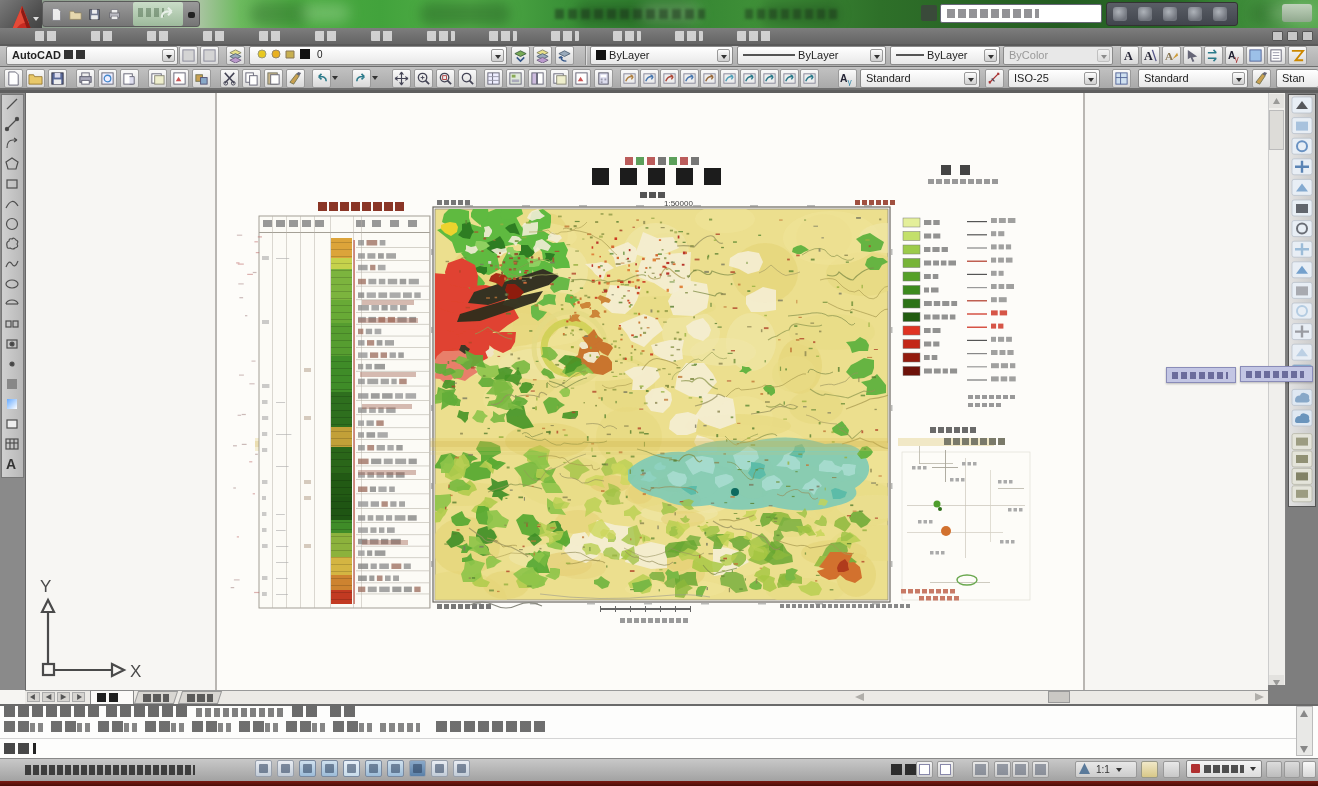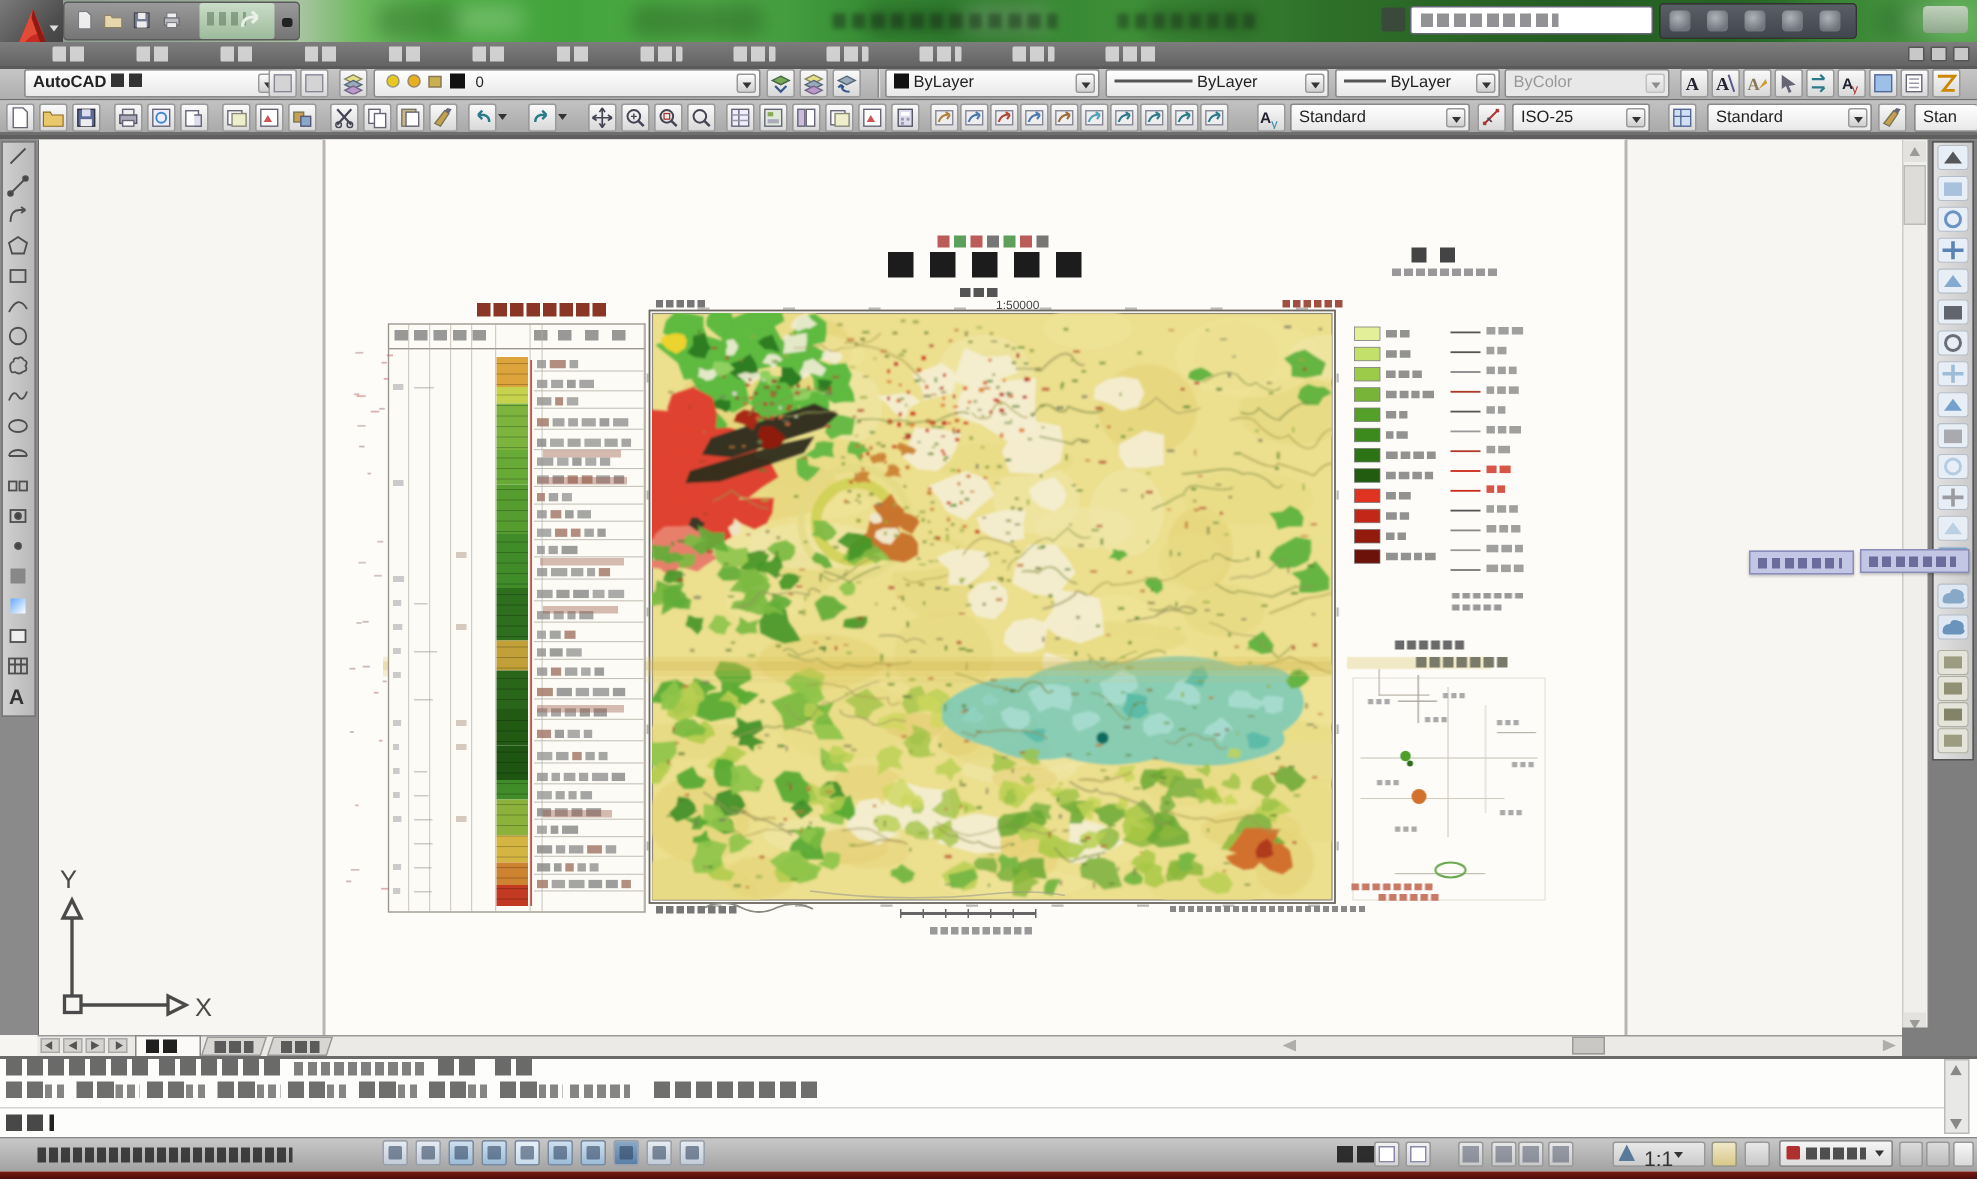--- a/index.html
+++ b/index.html
@@ -78,21 +78,21 @@
 <div class="abs" style="left:427px;top:31px;width:28px;height:10px;background:repeating-linear-gradient(90deg,rgba(225,225,225,.85) 0 9px,transparent 9px 12px);border-radius:1px"></div>
 <div class="abs" style="left:489px;top:31px;width:28px;height:10px;background:repeating-linear-gradient(90deg,rgba(225,225,225,.85) 0 9px,transparent 9px 12px);border-radius:1px"></div>
 <div class="abs" style="left:551px;top:31px;width:28px;height:10px;background:repeating-linear-gradient(90deg,rgba(225,225,225,.85) 0 9px,transparent 9px 12px);border-radius:1px"></div>
 <div class="abs" style="left:613px;top:31px;width:28px;height:10px;background:repeating-linear-gradient(90deg,rgba(225,225,225,.85) 0 9px,transparent 9px 12px);border-radius:1px"></div>
 <div class="abs" style="left:675px;top:31px;width:28px;height:10px;background:repeating-linear-gradient(90deg,rgba(225,225,225,.85) 0 9px,transparent 9px 12px);border-radius:1px"></div>
 <div class="abs" style="left:737px;top:31px;width:34px;height:10px;background:repeating-linear-gradient(90deg,rgba(225,225,225,.85) 0 9px,transparent 9px 12px);border-radius:1px"></div>
 <div class="abs" style="left:1272px;top:31px;width:11px;height:10px;background:#c8c8c8;border:1px solid #555;border-radius:1px"></div>
 <div class="abs" style="left:1287px;top:31px;width:11px;height:10px;background:#c8c8c8;border:1px solid #555;border-radius:1px"></div>
 <div class="abs" style="left:1302px;top:31px;width:11px;height:10px;background:#c8c8c8;border:1px solid #555;border-radius:1px"></div>
 <div class="abs" style="left:0;top:44px;width:1318px;height:23px;background:linear-gradient(#c6c6c6,#aeaeae);border-top:2px solid #5a5a5a;border-bottom:1px solid #6e6e6e"></div>
-<div class="combo" style="left:16px;top:46px;width:172px"><b style="font-size:11px">AutoCAD </b><span style="display:inline-block;width:22px;height:9px;background:repeating-linear-gradient(90deg,#333 0 9px,transparent 9px 12px)"></span><span class="ar"></span></div>
+<div class="combo" style="left:6px;top:46px;width:172px"><b style="font-size:11px">AutoCAD </b><span style="display:inline-block;width:22px;height:9px;background:repeating-linear-gradient(90deg,#333 0 9px,transparent 9px 12px)"></span><span class="ar"></span></div>
 <div class="ti" style="left:179px;top:46px;width:19px;height:19px">
       <svg viewBox="0 0 16 16">
         <rect x="2" y="2" width="12" height="12" fill="#d4d4d4" stroke="#889"></rect>
       </svg>
     </div>
 <div class="ti" style="left:200px;top:46px;width:19px;height:19px">
       <svg viewBox="0 0 16 16">
         <rect x="2" y="2" width="12" height="12" fill="#d4d4d4" stroke="#889"></rect>
       </svg>
     </div>
@@ -2342,21 +2342,21 @@
 <div class="abs" style="left:972px;top:761px;width:17px;height:17px;background:linear-gradient(#e8e8e8,#c8c8c8);border:1px solid #9a9a9a;border-radius:2px"></div>
 <div class="abs" style="left:975px;top:764px;width:11px;height:11px;background:rgba(70,80,100,.5)"></div>
 <div class="abs" style="left:994px;top:761px;width:17px;height:17px;background:linear-gradient(#e8e8e8,#c8c8c8);border:1px solid #9a9a9a;border-radius:2px"></div>
 <div class="abs" style="left:997px;top:764px;width:11px;height:11px;background:rgba(70,80,100,.5)"></div>
 <div class="abs" style="left:1012px;top:761px;width:17px;height:17px;background:linear-gradient(#e8e8e8,#c8c8c8);border:1px solid #9a9a9a;border-radius:2px"></div>
 <div class="abs" style="left:1015px;top:764px;width:11px;height:11px;background:rgba(70,80,100,.5)"></div>
 <div class="abs" style="left:1032px;top:761px;width:17px;height:17px;background:linear-gradient(#e8e8e8,#c8c8c8);border:1px solid #9a9a9a;border-radius:2px"></div>
 <div class="abs" style="left:1035px;top:764px;width:11px;height:11px;background:rgba(70,80,100,.5)"></div>
 <div class="abs" style="left:1075px;top:761px;width:62px;height:17px;background:linear-gradient(#e8e8e8,#cccccc);border:1px solid #999;border-radius:2px"></div>
 <div class="abs" style="left:1079px;top:763px;width:11px;height:11px;background:#5a7a9a;clip-path:polygon(50% 0,100% 100%,0 100%)"></div>
-<div class="abs" style="left:1096px;top:764px;font-size:14px;color:#333">1:1</div>
+<div class="abs" style="left:1096px;top:764px;font-size:10px;color:#333">1:1</div>
 <div class="abs" style="left:1116px;top:768px;border-left:3.5px solid transparent;border-right:3.5px solid transparent;border-top:4px solid #333"></div>
 <div class="abs" style="left:1141px;top:761px;width:17px;height:17px;background:linear-gradient(#f0e8c8,#d8c888);border:1px solid #998;border-radius:2px"></div>
 <div class="abs" style="left:1163px;top:761px;width:17px;height:17px;background:linear-gradient(#e8e8e8,#c8c8c8);border:1px solid #999;border-radius:2px"></div>
 <div class="abs" style="left:1186px;top:760px;width:76px;height:18px;background:linear-gradient(#f5f5f5,#dcdcdc);border:1px solid #888;border-radius:2px"></div>
 <div class="abs" style="left:1191px;top:764px;width:9px;height:9px;background:#b03030;border-radius:1px"></div>
 <div class="abs" style="left:1204px;top:765px;width:40px;height:8px;background:repeating-linear-gradient(90deg,rgba(40,40,40,.8) 0 7px,transparent 7px 9px)"></div>
 <div class="abs" style="left:1250px;top:767px;border-left:3.5px solid transparent;border-right:3.5px solid transparent;border-top:4px solid #333"></div>
 <div class="abs" style="left:1266px;top:761px;width:16px;height:17px;background:linear-gradient(#dcdcdc,#bcbcbc);border:1px solid #999;border-radius:2px"></div>
 <div class="abs" style="left:1284px;top:761px;width:16px;height:17px;background:linear-gradient(#dcdcdc,#bcbcbc);border:1px solid #999;border-radius:2px"></div>
 <div class="abs" style="left:1302px;top:761px;width:14px;height:17px;background:linear-gradient(#f8f8f8,#d8d8d8);border:1px solid #999;border-radius:2px"></div>

